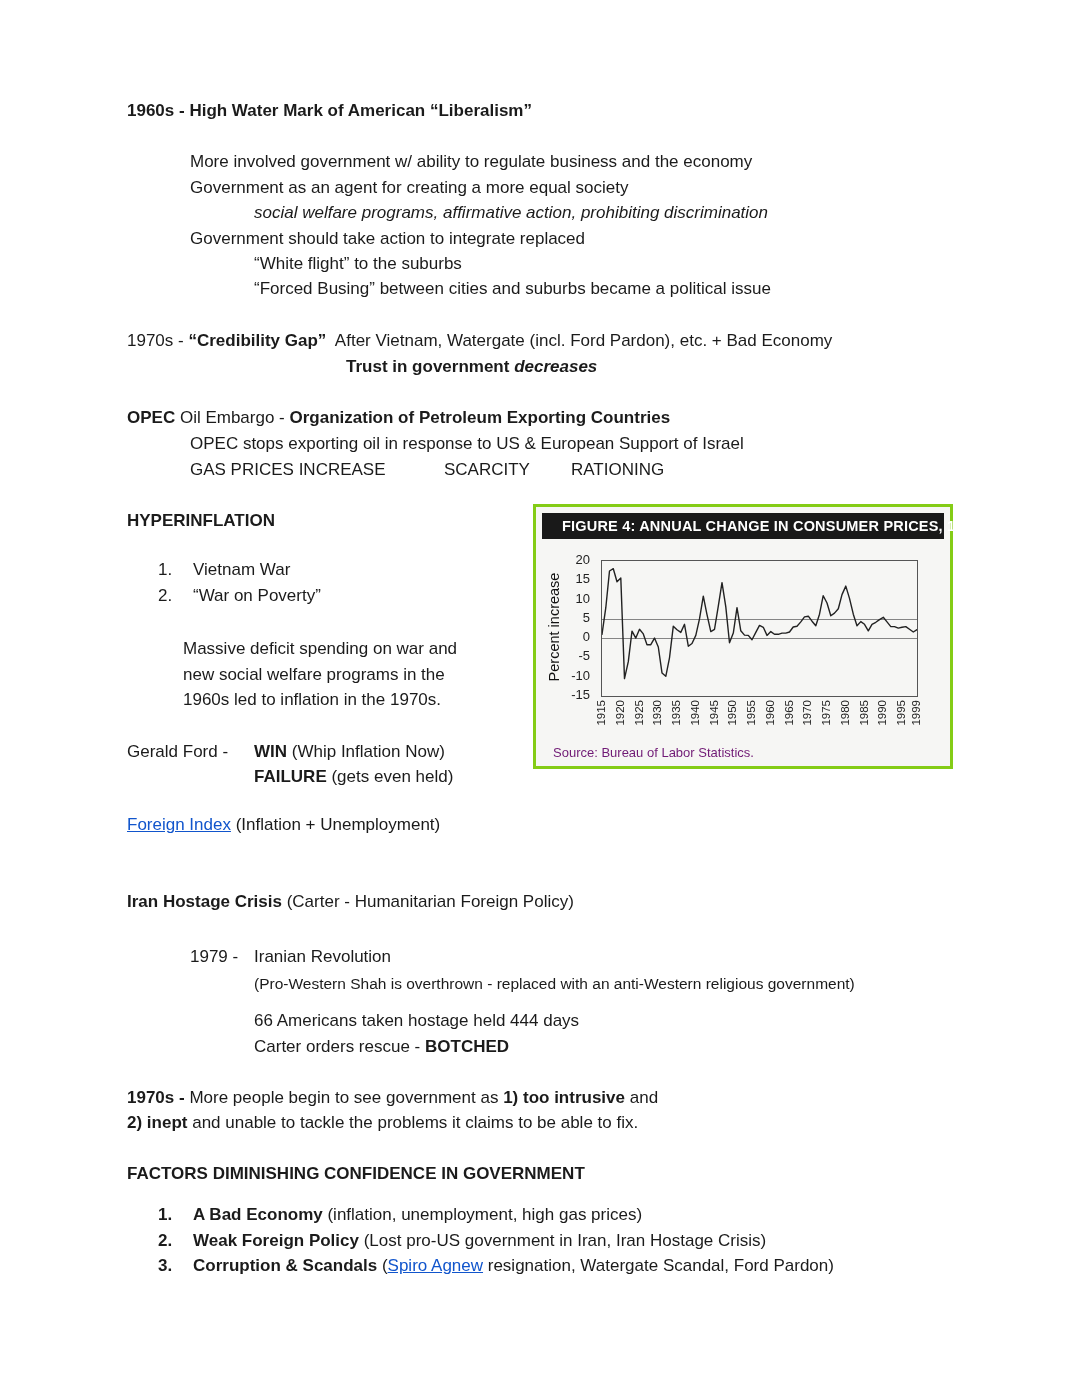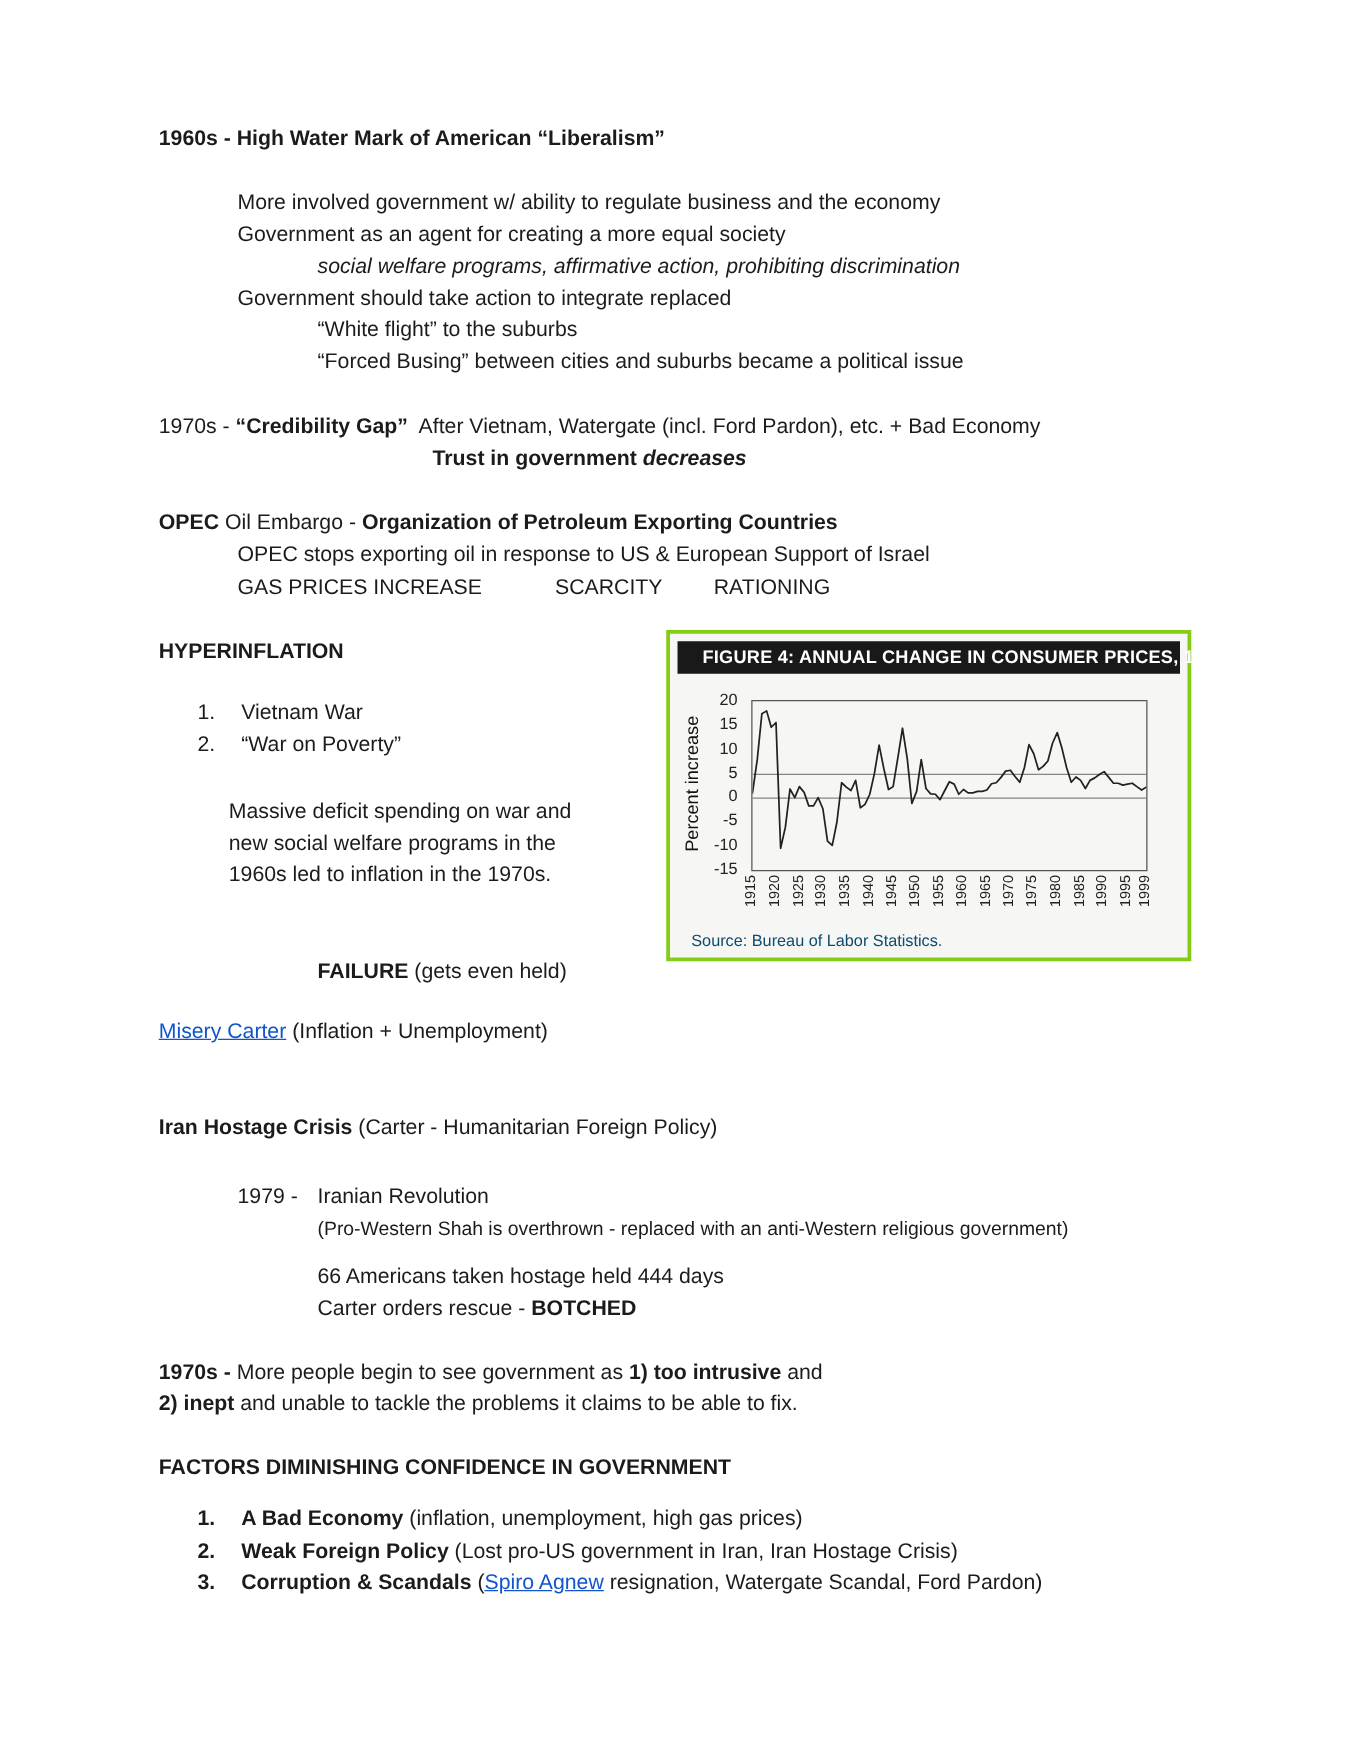--- a/index.html
+++ b/index.html
@@ -24,21 +24,21 @@
           border:1px solid #555;box-sizing:content-box;}
   .fig-plot svg{position:absolute;left:0;top:0;width:315px;height:135px;display:block;}
   .grid{position:absolute;left:0;right:0;height:1px;background:#858585;}
   .fig-yticks{position:absolute;left:0;top:53px;width:60px;height:135px;}
   .fig-yticks span{position:absolute;right:6px;font-size:13px;line-height:16px;color:#222;}
   .fig-xticks{position:absolute;left:65px;top:192px;width:316px;height:40px;}
   .fig-xticks span{position:absolute;top:9px;width:28px;height:12px;font-size:11.5px;line-height:12px;
           color:#222;text-align:right;transform:rotate(-90deg);}
   .fig-ylabel{position:absolute;left:18px;top:120px;width:140px;height:16px;text-align:center;
           font-size:14.5px;color:#111;transform:translate(-50%,-50%) rotate(-90deg);}
-  .fig-source{position:absolute;left:17px;top:238px;font-size:13px;color:#0c4a6e;white-space:pre;}
+  .fig-source{position:absolute;left:17px;top:238px;font-size:13px;color:#701a75;white-space:pre;}
 </style>
 </head>
 <body>
 
 <div class="page">
 
   <div class="ln b" style="top:101px;left:127px">1960s - High Water Mark of American “Liberalism”</div>
   <div class="ln" style="top:152px;left:190px">More involved government w/ ability to regulate business and the economy</div>
   <div class="ln" style="top:178px;left:190px">Government as an agent for creating a more equal society</div>
   <div class="ln i" style="top:203px;left:254px">social welfare programs, affirmative action, prohibiting discrimination</div>
@@ -52,22 +52,23 @@
   <div class="ln" style="top:408px;left:127px"><span class="b">OPEC</span><span> Oil Embargo - </span><span class="b">Organization of Petroleum Exporting Countries</span></div>
   <div class="ln" style="top:434px;left:190px">OPEC stops exporting oil in response to US &amp; European Support of Israel</div>
   <div class="ln" style="top:460px;left:190px;width:620px;height:20px"><span class="abs" style="left:0">GAS PRICES INCREASE</span><span class="abs" style="left:254px">SCARCITY</span><span class="abs" style="left:381px">RATIONING</span></div>
 
   <div class="ln b" style="top:511px;left:127px">HYPERINFLATION</div>
   <div class="ln" style="top:560px;left:158px"><span class="num">1.</span><span>Vietnam War</span></div>
   <div class="ln" style="top:586px;left:158px"><span class="num">2.</span><span>“War on Poverty”</span></div>
   <div class="ln" style="top:639px;left:183px">Massive deficit spending on war and</div>
   <div class="ln" style="top:665px;left:183px">new social welfare programs in the</div>
   <div class="ln" style="top:690px;left:183px">1960s led to inflation in the 1970s.</div>
+  <div class="ln" style="top:742px;left:127px;width:500px;height:20px"><span class="abs" style="left:0">Gerald Ford - </span><span class="abs" style="left:127px"><span class="b">WIN</span><span> (Whip Inflation Now)</span></span></div>
   <div class="ln" style="top:767px;left:254px"><span class="b">FAILURE</span><span> (gets even held)</span></div>
-  <div class="ln" style="top:815px;left:127px"><a class="link">Misery Carter</a><span> (Inflation + Unemployment)</span></div>
+  <div class="ln" style="top:815px;left:127px"><a class="link">Foreign Index</a><span> (Inflation + Unemployment)</span></div>
 
   <div class="ln" style="top:892px;left:127px"><span class="b">Iran Hostage Crisis</span><span> (Carter - Humanitarian Foreign Policy)</span></div>
   <div class="ln" style="top:947px;left:190px;width:400px;height:20px"><span class="abs" style="left:0">1979 - </span><span class="abs" style="left:64px">Iranian Revolution</span></div>
   <div class="ln sm" style="top:974px;left:254px">(Pro-Western Shah is overthrown - replaced with an anti-Western religious government)</div>
   <div class="ln" style="top:1011px;left:254px">66 Americans taken hostage held 444 days</div>
   <div class="ln" style="top:1037px;left:254px"><span>Carter orders rescue - </span><span class="b">BOTCHED</span></div>
 
   <div class="ln" style="top:1088px;left:127px"><span class="b">1970s - </span><span>More people begin to see government as </span><span class="b">1) too intrusive</span><span> and</span></div>
   <div class="ln" style="top:1113px;left:127px"><span class="b">2) inept</span><span> and unable to tackle the problems it claims to be able to fix.</span></div>
 

